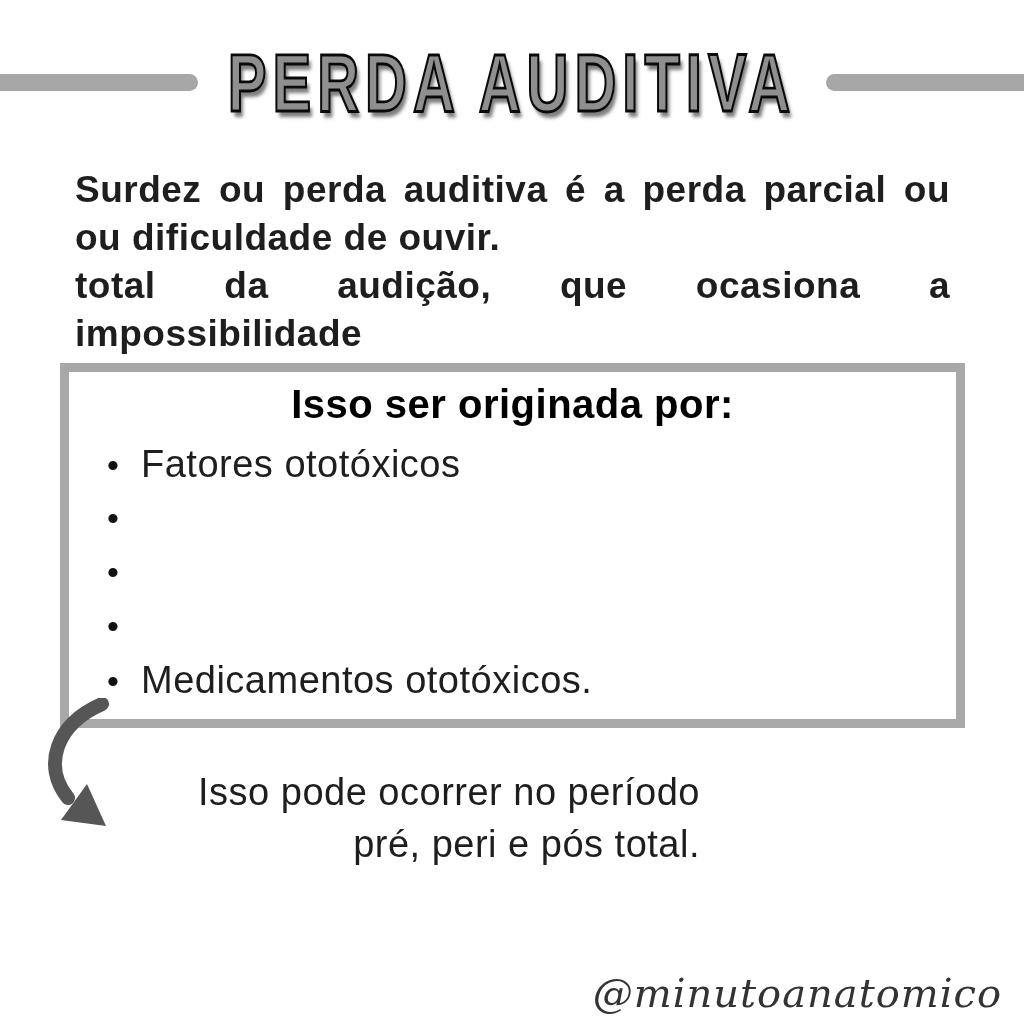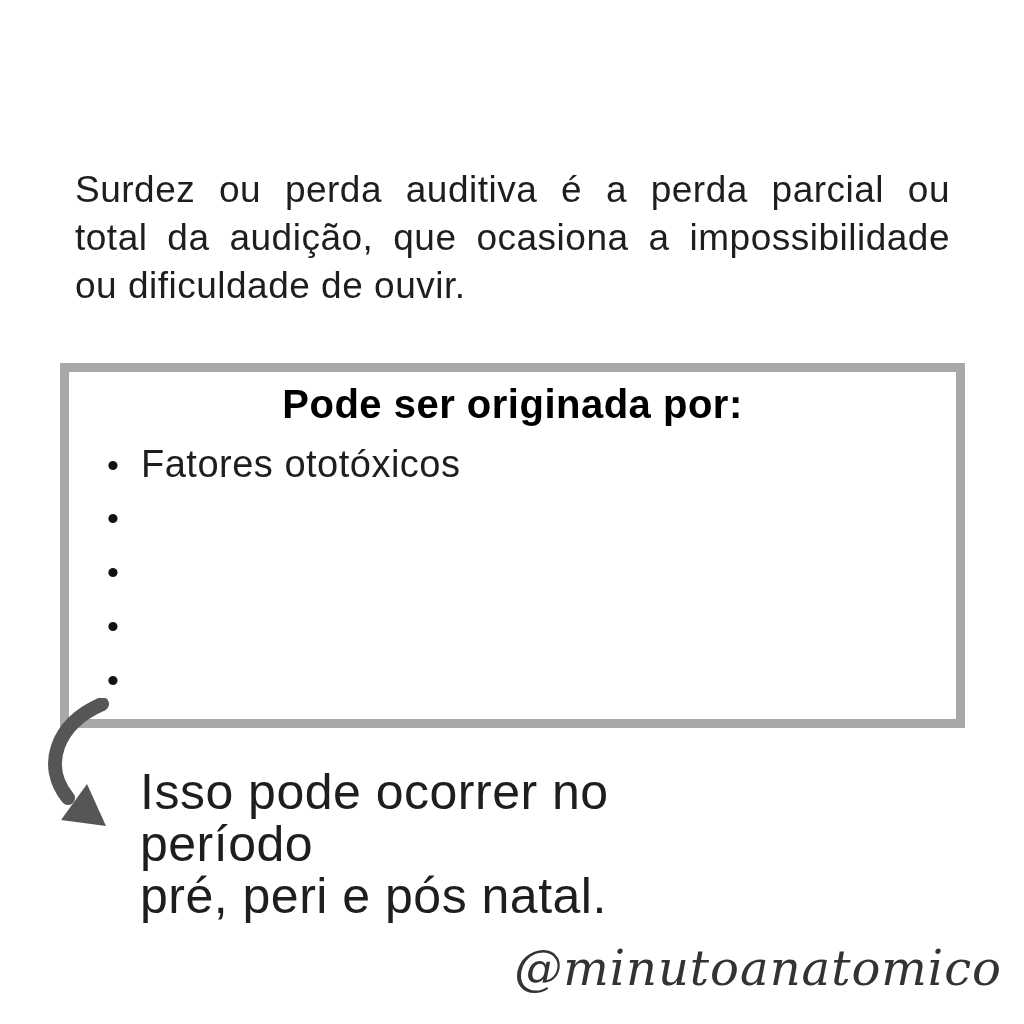--- a/index.html
+++ b/index.html
@@ -51,20 +51,21 @@
 
   
   .intro {
     position: absolute;
     top: 166px;
     left: 75px;
     width: 875px;
     font-size: 37px;
     line-height: 48px;
     letter-spacing: 0.5px;
+    font-weight: bold;
   }
   .intro .jline {
     text-align: justify;
     text-align-last: justify;
   }
   .intro .jline-last {
     text-align: left;
     text-align-last: left;
   }
 
@@ -115,79 +116,85 @@
     height: 135px;
     z-index: 3;
   }
 
   
   .note {
     position: absolute;
     left: 140px;
     top: 766px;
     width: 560px;
-    text-align: left;
-    font-size: 50px;
+    text-align: right;
+    font-size: 38px;
     line-height: 52px;
     letter-spacing: 0.5px;
   }
 
   
   .handle {
     position: absolute;
     right: 22px;
-    bottom: 28px;
+    bottom: 8px;
     font-family: "DejaVu Serif", serif;
     font-style: italic;
-    font-size: 48px;
+    font-size: 40px;
     color: #333333;
     letter-spacing: 1px;
   }
 </style>
 </head>
 <body>
 
 <div class="canvas">
 
+  <div class="header">
+    <div class="rule rule-left"></div>
+    <div class="title">PERDA AUDITIVA</div>
+    <div class="rule rule-right"></div>
+  </div>
 
   <div class="intro">
     <div class="jline">Surdez ou perda auditiva é a perda parcial ou</div>
+    <div class="jline jline-last">ou dificuldade de ouvir.</div>
     <div class="jline">total da audição, que ocasiona a impossibilidade</div>
-    <div class="jline jline-last">ou dificuldade de ouvir.</div>
   </div>
 
   <div class="causes-box">
-    <div class="causes-heading">Pode ser originada por:</div>
+    <div class="causes-heading">Isso ser originada por:</div>
     <ul class="causes-list">
       <li>
         <span class="bullet">•</span>
         <span>Fatores ototóxicos</span>
       </li>
       <li>
         <span class="bullet">•</span>
       </li>
       <li>
         <span class="bullet">•</span>
       </li>
       <li>
         <span class="bullet">•</span>
       </li>
       <li>
         <span class="bullet">•</span>
+        <span>Medicamentos ototóxicos.</span>
       </li>
     </ul>
   </div>
 
   <div class="arrow-wrap">
     <svg width="105" height="135" viewBox="0 0 105 135" xmlns="http://www.w3.org/2000/svg">
       <path d="M68 6 C 22 26, 8 68, 34 100" fill="none" stroke="#565656" stroke-width="14" stroke-linecap="round"></path>
       <polygon points="72,128 27,122 53,86" fill="#565656"></polygon>
     </svg>
   </div>
 
   <div class="note">
     <div>Isso pode ocorrer no período</div>
-    <div>pré, peri e pós natal.</div>
+    <div>pré, peri e pós total.</div>
   </div>
 
   <div class="handle">@minutoanatomico</div>
 
 </div>
 
 </body></html>

